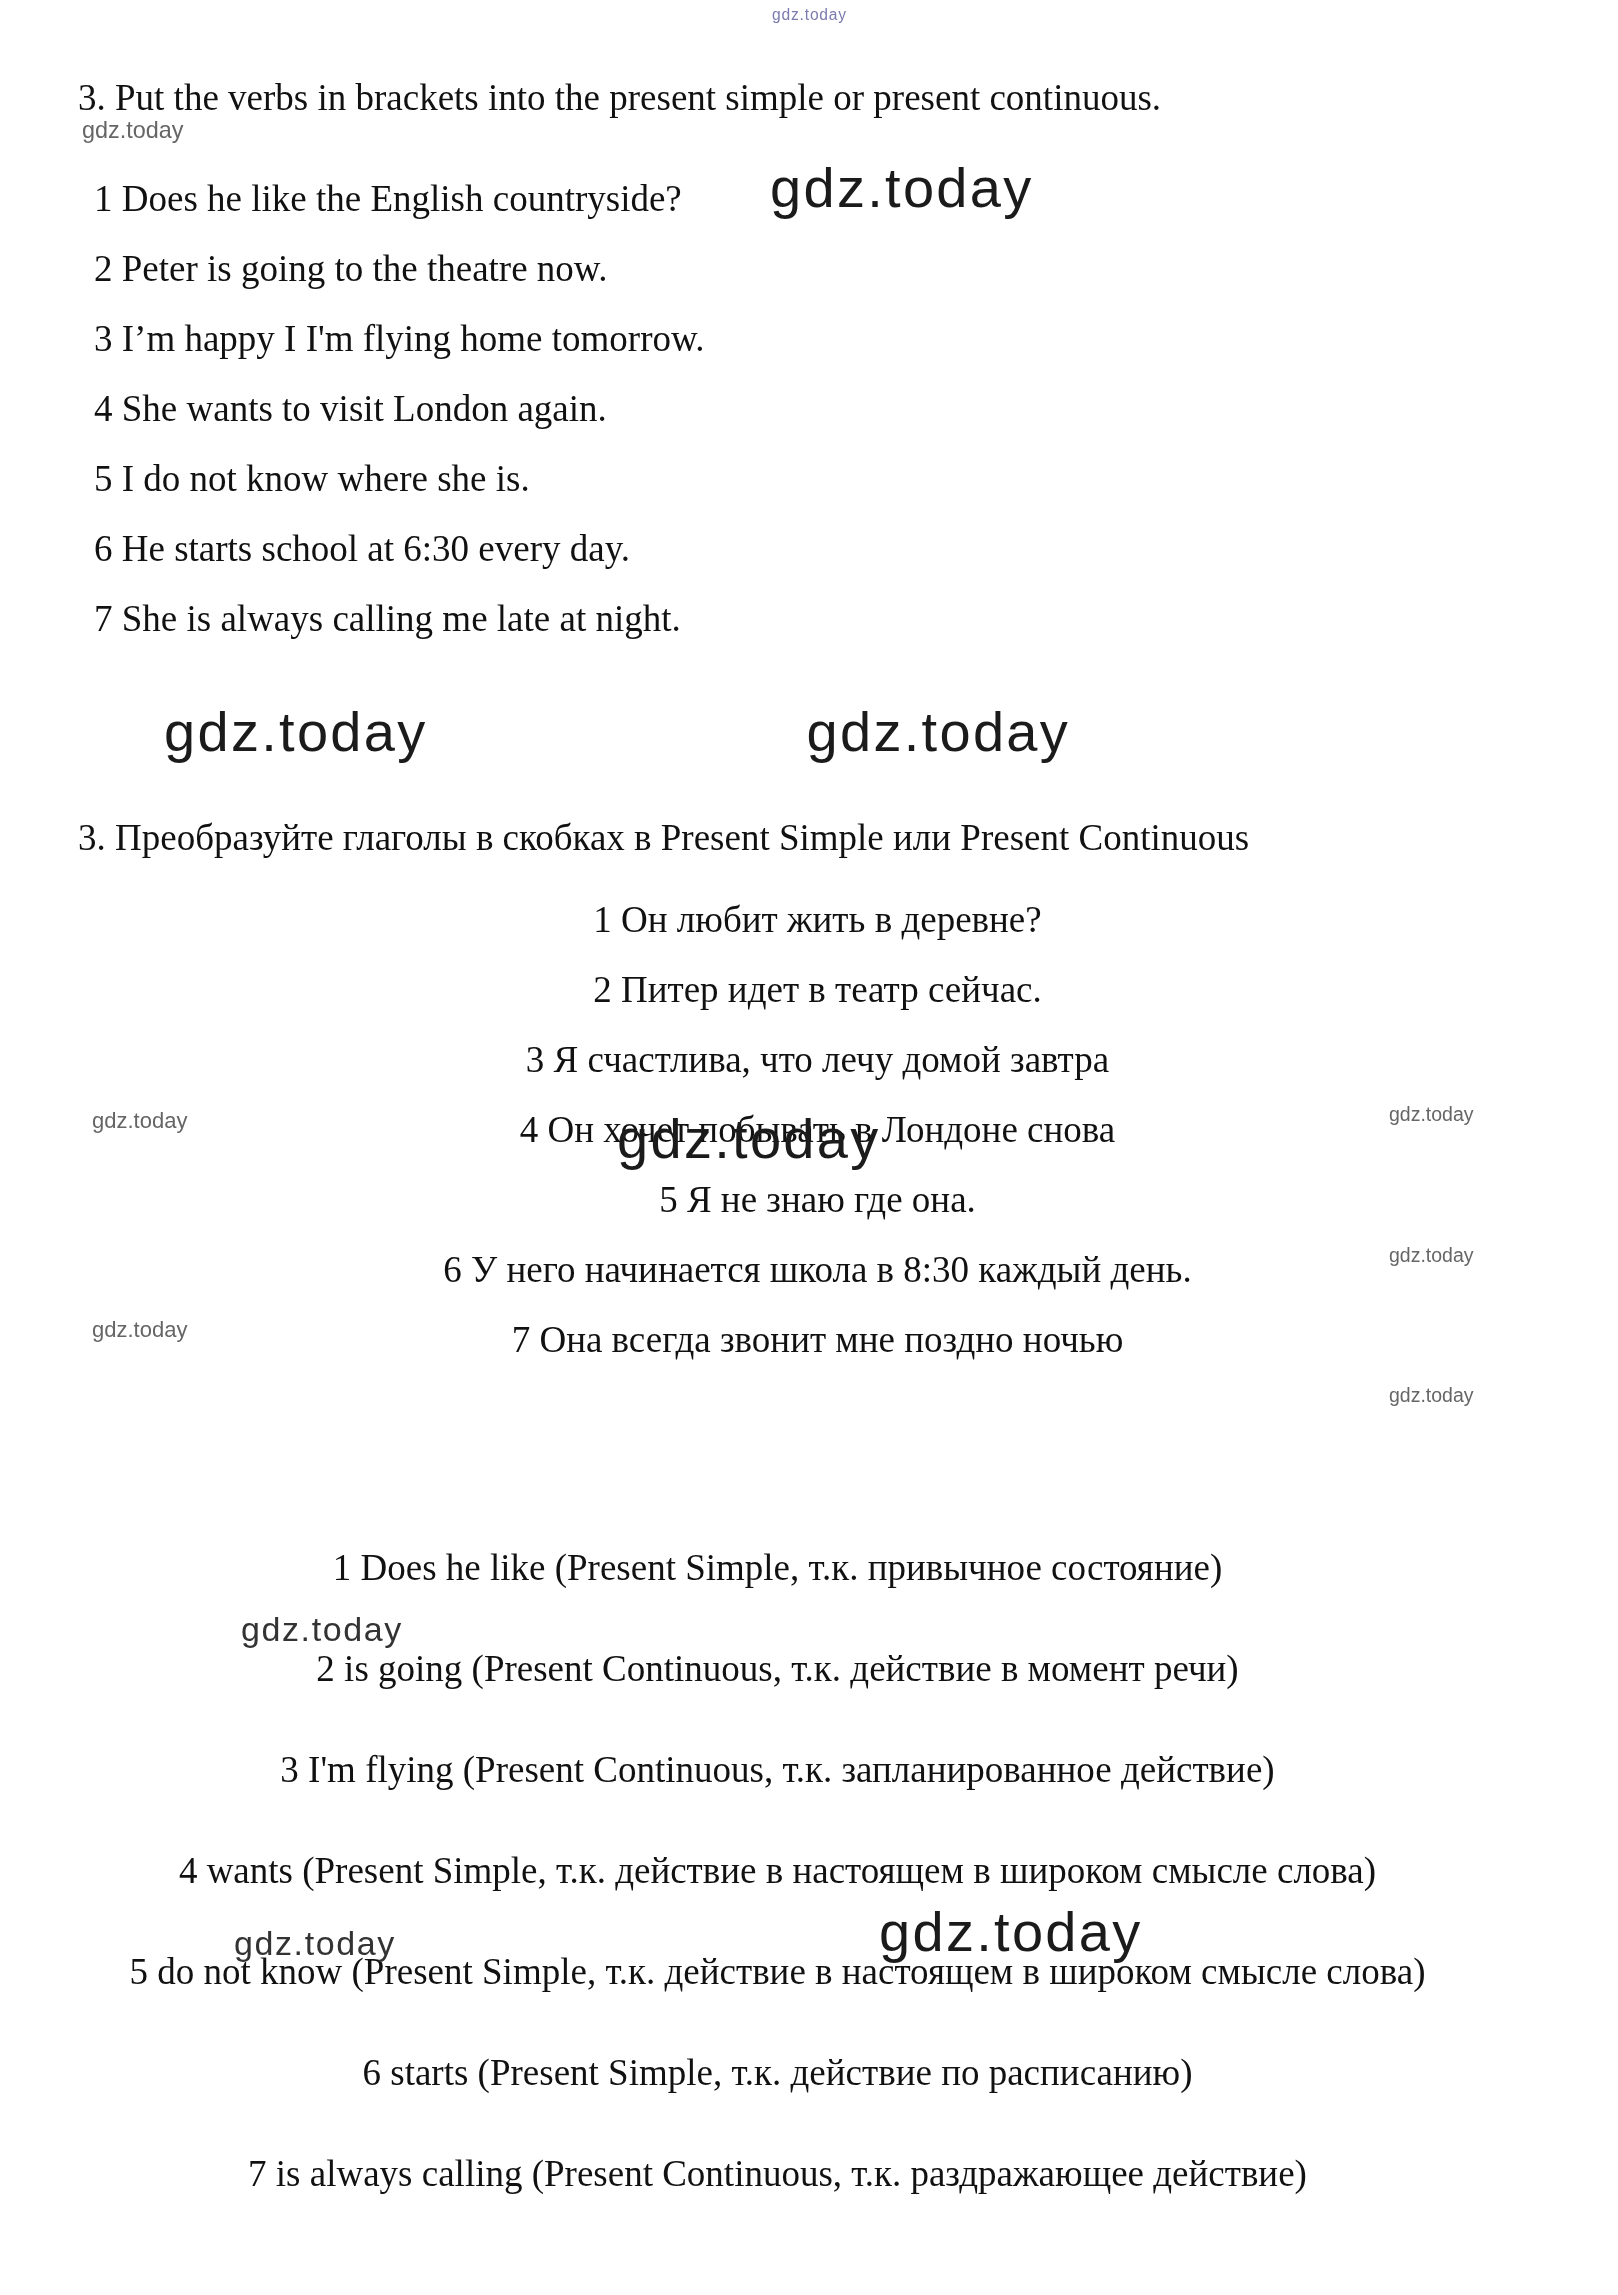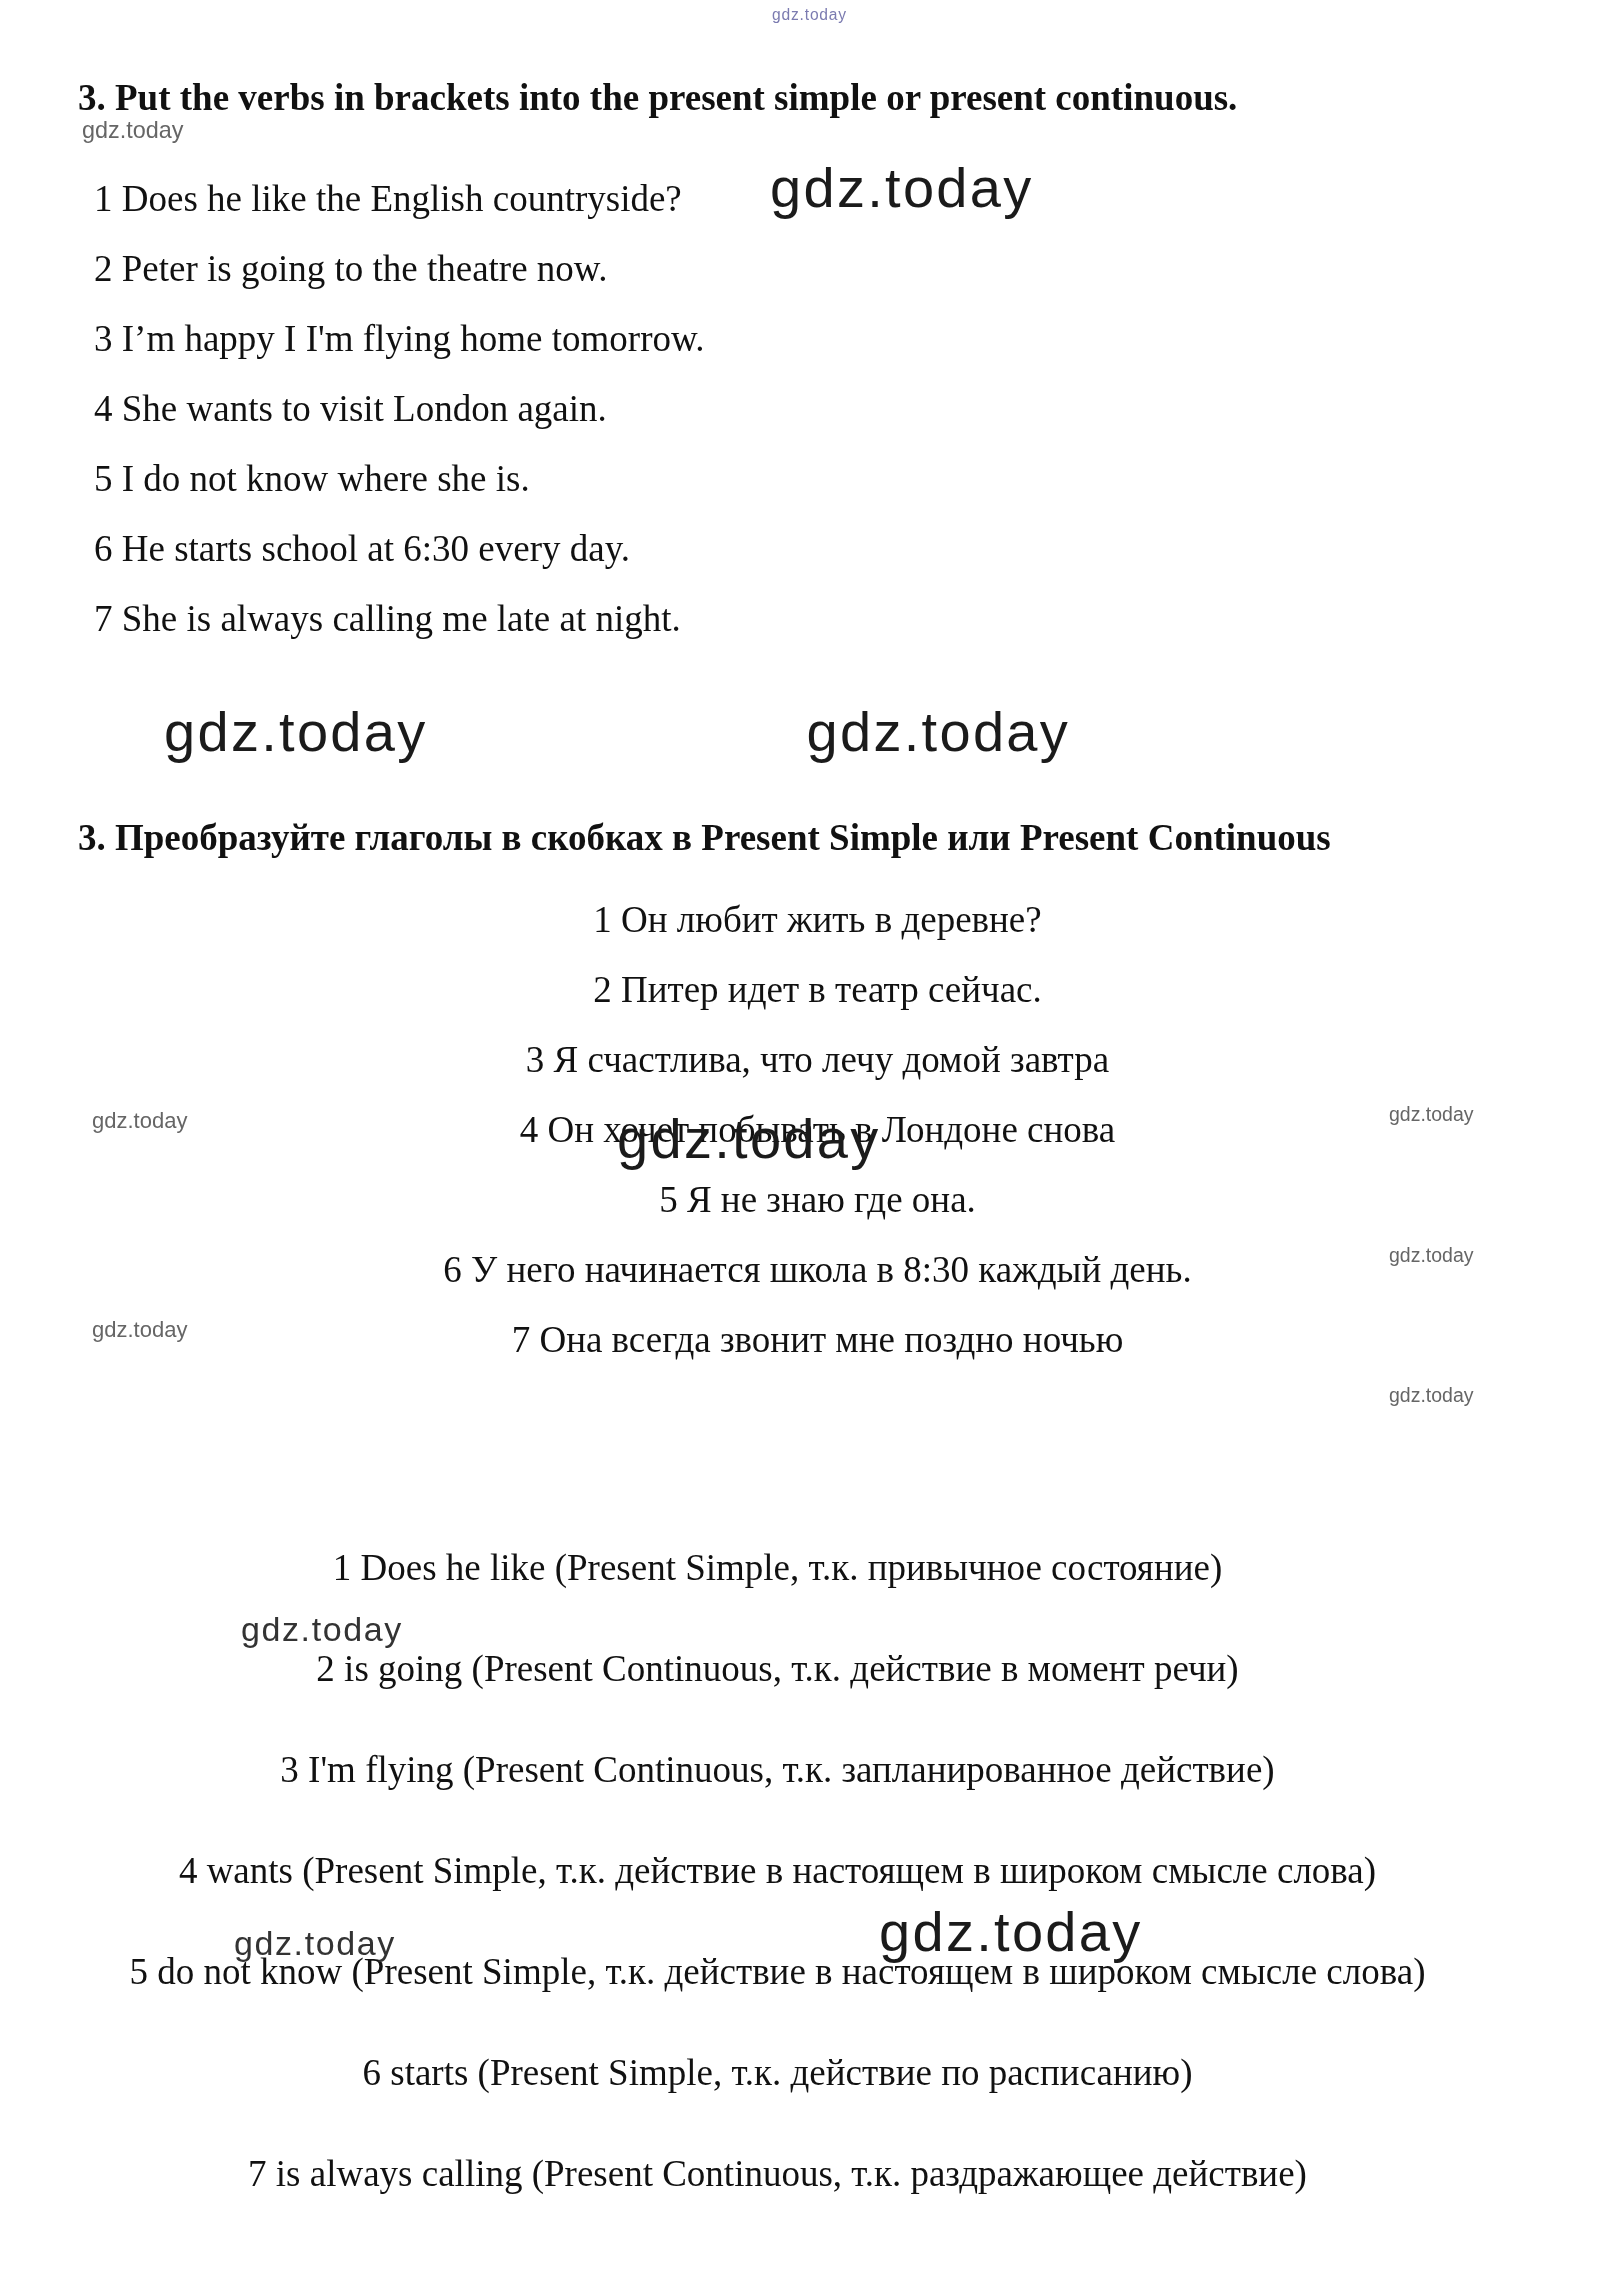--- a/index.html
+++ b/index.html
@@ -24,28 +24,28 @@
     text-align: center;
     font-family: "Liberation Sans", sans-serif;
     font-size: 15.6px;
     color: #7b7bb0;
     letter-spacing: 0.8px;
   }
   
   .heading-en {
     margin-top: 41px;
     font-size: 37px;
-    font-weight: bold;
+    font-weight: normal;
     line-height: 66px;
     white-space: nowrap;
   }
   .heading-ru {
     margin-top: 41px;
     font-size: 37px;
-    font-weight: bold;
+    font-weight: normal;
     line-height: 66px;
     max-width: 1375px;
   }
   
   .list {
     margin-top: 33px;
     margin-left: 16px;
   }
   .list .item {
     font-size: 37px;

